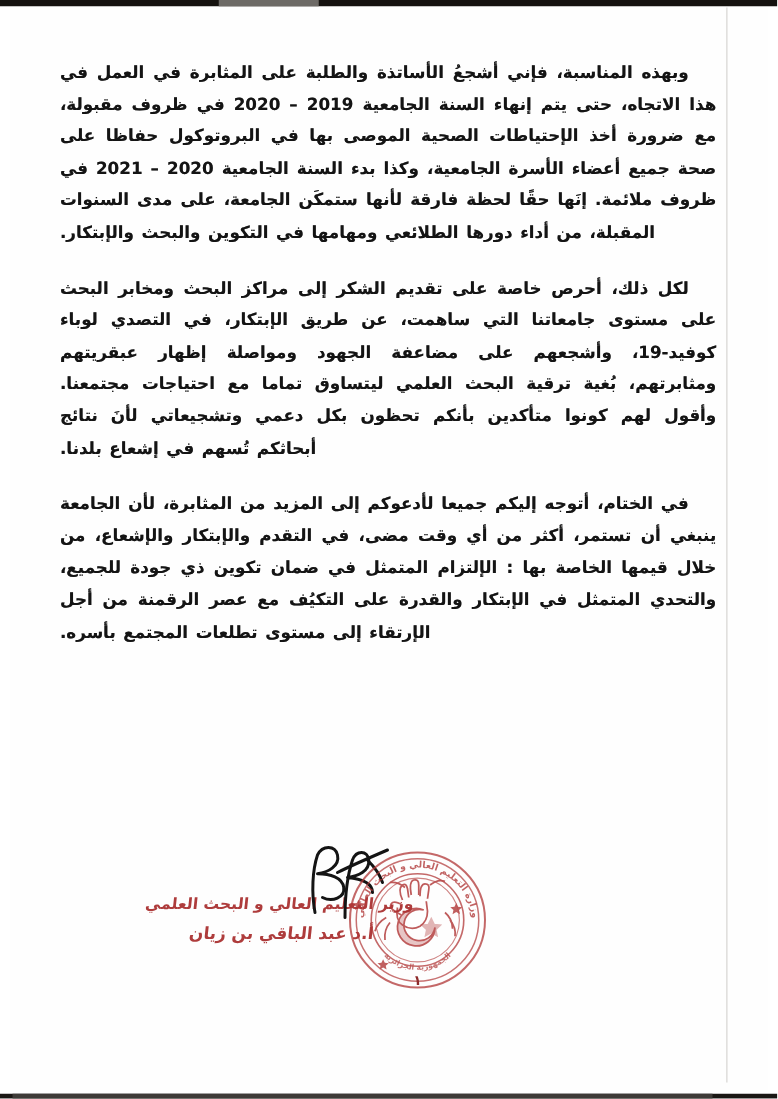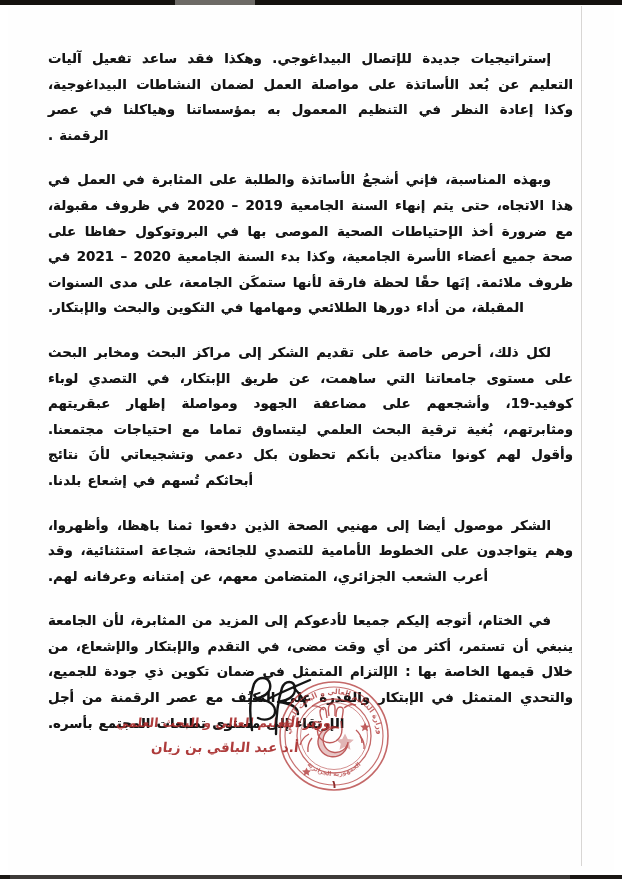--- a/index.html
+++ b/index.html
@@ -154,24 +154,22 @@
 
 <div class="page">
 
   <div class="scan-top-band"></div>
 
   <div class="paper"></div>
 
   <div class="page-edge-line"></div>
 
   <div class="body-text">
-    <p class="para">إستراتيجيات جديدة للإتصال البيداغوجي. وهكذا فقد  ساعد تفعيل آليات التعليم عن بُعد الأساتذة على مواصلة العمل لضمان النشاطات البيداغوجية، وكذا إعادة النظر في التنظيم المعمول به بمؤسساتنا وهياكلنا في عصر الرقمنة .</p>
     <p class="para">وبهذه المناسبة، فإني أشجعُ الأساتذة والطلبة على المثابرة في العمل في هذا الاتجاه، حتى يتم إنهاء السنة الجامعية 2019 – 2020 في ظروف مقبولة، مع ضرورة أخذ الإحتياطات الصحية الموصى بها في البروتوكول حفاظا على صحة جميع أعضاء الأسرة الجامعية، وكذا بدء السنة الجامعية 2020 – 2021 في ظروف ملائمة. إنَها حقًا لحظة فارقة لأنها ستمكَن الجامعة، على مدى السنوات المقبلة، من أداء دورها الطلائعي ومهامها في التكوين والبحث والإبتكار.</p>
     <p class="para">لكل ذلك، أحرص خاصة على تقديم الشكر إلى مراكز البحث ومخابر البحث على مستوى جامعاتنا التي ساهمت، عن طريق الإبتكار، في التصدي لوباء كوفيد-19، وأشجعهم على مضاعفة الجهود ومواصلة إظهار عبقريتهم ومثابرتهم، بُغية ترقية البحث العلمي ليتساوق تماما مع احتياجات مجتمعنا. وأقول لهم كونوا متأكدين بأنكم تحظون بكل دعمي وتشجيعاتي لأنَ نتائج أبحاثكم تُسهم في إشعاع بلدنا.</p>
-    <p class="para">الشكر موصول أيضا إلى مهنيي الصحة الذين دفعوا ثمنا باهظا، وأظهروا، وهم يتواجدون على الخطوط الأمامية للتصدي للجائحة، شجاعة استثنائية، وقد أعرب الشعب الجزائري، المتضامن معهم، عن إمتنانه وعرفانه لهم.</p>
     <p class="para">في الختام، أتوجه إليكم جميعا لأدعوكم إلى المزيد من المثابرة، لأن الجامعة ينبغي أن تستمر، أكثر من أي وقت مضى، في التقدم والإبتكار والإشعاع، من خلال قيمها الخاصة بها : الإلتزام المتمثل في ضمان تكوين ذي جودة للجميع، والتحدي المتمثل في الإبتكار والقدرة على التكيُف مع عصر الرقمنة من أجل الإرتقاء إلى مستوى تطلعات المجتمع بأسره.</p>
   </div>
 
   <div class="signature-block">
 
     <div class="sig-lines">
       <div class="sig-role">وزير التعليم العالي و البحث العلمي</div>
       <div class="sig-name">أ.د عبد الباقي بن زيان</div>
     </div>
 

